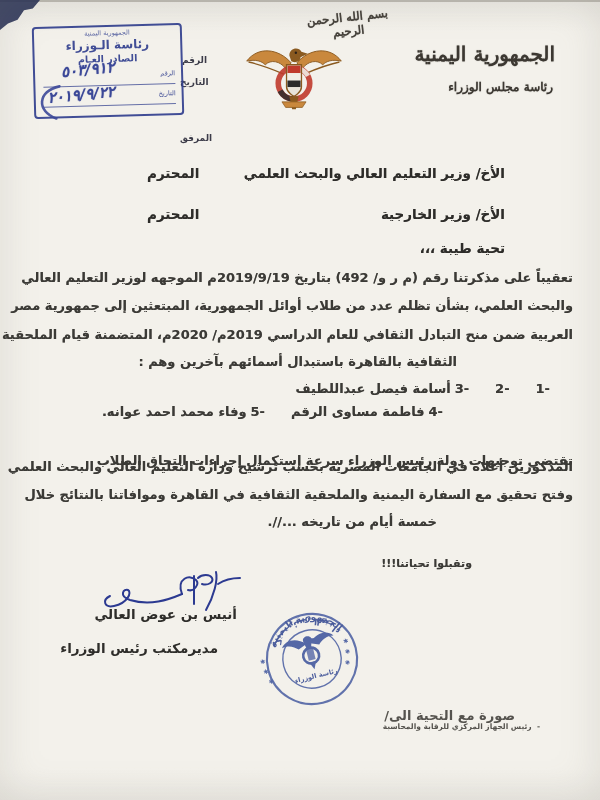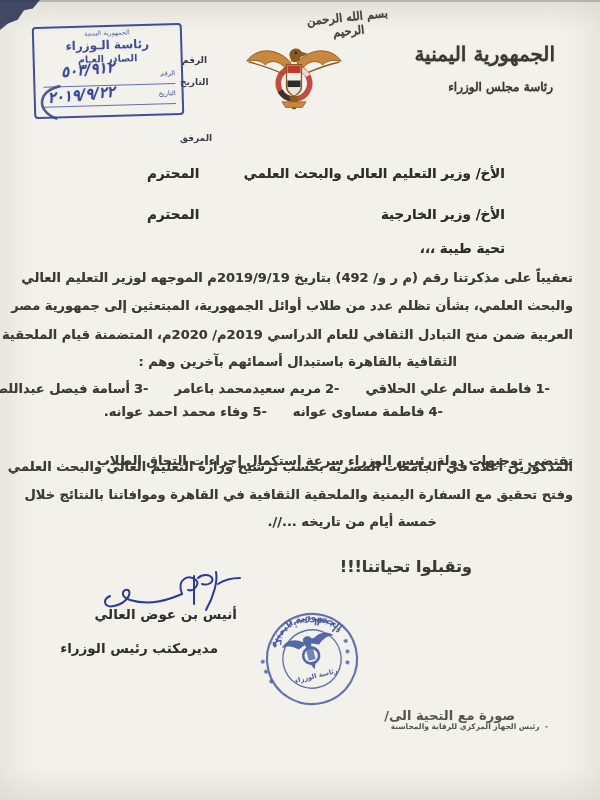--- a/index.html
+++ b/index.html
@@ -107,48 +107,46 @@
   <div class="line addr" style="right:95px;top:240px;">تحية طيبة ،،،</div>
 
   <div class="line" style="right:27px;top:270px;">تعقيباً على مذكرتنا رقم (م ر و/ 492) بتاريخ 2019/9/19م الموجهه لوزير التعليم العالي</div>
   <div class="line" style="right:27px;top:298px;">والبحث العلمي، بشأن تظلم عدد من طلاب أوائل الجمهورية، المبتعثين إلى جمهورية مصر</div>
   <div class="line" style="right:27px;top:327px;">العربية ضمن منح التبادل الثقافي للعام الدراسي 2019م/ 2020م، المتضمنة قيام الملحقية</div>
   <div class="line" style="right:143px;top:354px;">الثقافية بالقاهرة باستبدال أسمائهم بآخرين وهم :</div>
 
   <div class="line names-row" style="right:50px;top:381px;">
     <span class="name-item">
       <bdi>1-</bdi>
-      <span>فاطمة سالم علي الحلاقي</span>
     </span>
     <span class="name-item">
       <bdi>2-</bdi>
-      <span>مريم سعيدمحمد باعامر</span>
     </span>
     <span class="name-item">
       <bdi>3-</bdi>
       <span>أسامة فيصل عبداللطيف</span>
     </span>
   </div>
   <div class="line names-row" style="right:157px;top:404px;">
     <span class="name-item">
       <bdi>4-</bdi>
-      <span>فاطمة مساوى عوانه</span>
+      <span>فاطمة مساوى الرقم</span>
     </span>
     <span class="name-item">
       <bdi>5-</bdi>
       <span>وفاء محمد احمد عوانه.</span>
     </span>
   </div>
 
   <div class="line" style="right:27px;top:453px;">تقتضي توجيهات دولة رئيس الوزراء سرعة إستكمال إجراءات التحاق الطلاب</div>
   <div class="line" style="right:27px;top:459px;">المذكورين أعلاه في الجامعات المصرية بحسب ترشيح وزارة التعليم العالي والبحث العلمي</div>
   <div class="line" style="right:27px;top:487px;">وفتح تحقيق مع السفارة اليمنية والملحقية الثقافية في القاهرة وموافاتنا بالنتائج خلال</div>
   <div class="line" style="right:163px;top:514px;">خمسة أيام من تاريخه ...//.</div>
 
-  <div class="line" style="right:128px;top:557px;font-size:16px;text-align:center;">وتقبلوا تحياتنا!!!</div>
+  <div class="line" style="right:128px;top:557px;font-size:11px;text-align:center;">وتقبلوا تحياتنا!!!</div>
 
   <svg class="abs" style="left:98px;top:570px;" width="150" height="46" viewBox="0 0 150 46">
     <g fill="none" stroke="#2c3a91" stroke-width="2" stroke-linecap="round">
       <path d="M12 26 C4 30 6 38 16 36 C30 33 34 22 30 20 C26 18 20 26 32 30 C52 36 70 30 84 24"></path>
       <path d="M84 24 C78 8 92 4 98 10 C102 14 96 22 90 20"></path>
       <path d="M100 8 C104 4 112 4 114 8 C116 12 110 16 104 14"></path>
       <path d="M96 6 L96 34"></path>
       <path d="M118 2 C120 10 116 26 108 40"></path>
       <path d="M120 14 C126 10 134 8 142 8"></path>
     </g>
@@ -185,17 +183,17 @@
       <text x="8" y="52">✱</text>
         <text x="9" y="64">✱</text>
         <text x="12" y="76">✱</text>
       <text x="105" y="52">✱</text>
         <text x="104" y="64">✱</text>
         <text x="101" y="76">✱</text>
     </g>
   </svg>
 
   <div class="cc" style="right:85px;top:708px;font-size:13px;">صورة مع التحية الى/</div>
-  <div class="cc" style="right:52px;top:722px;font-size:7.5px;margin-left:37px;">
+  <div class="cc" style="right:60px;top:722px;font-size:7.5px;margin-left:37px;">
     <span>-&nbsp;&nbsp;</span><span>رئيس الجهاز المركزي للرقابة والمحاسبة</span>
   </div>
 
 </div>
 
 </body></html>

